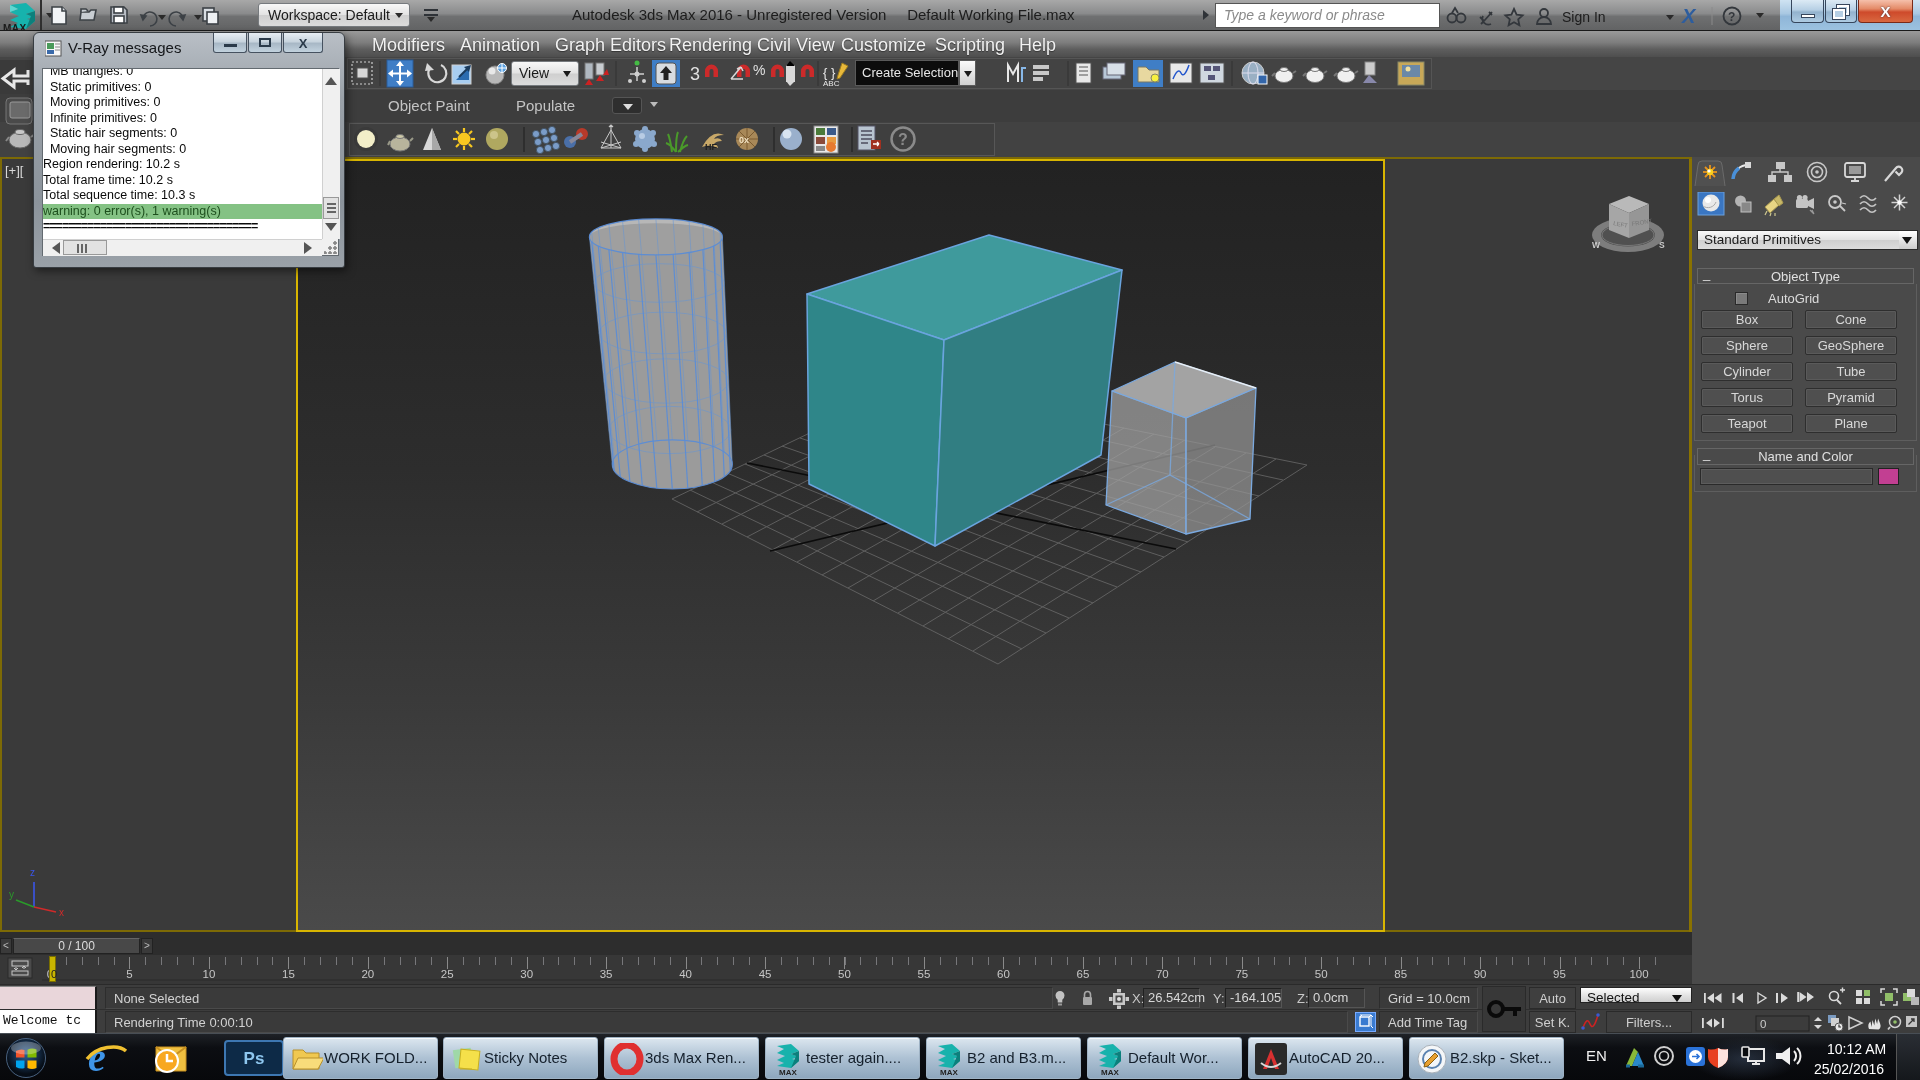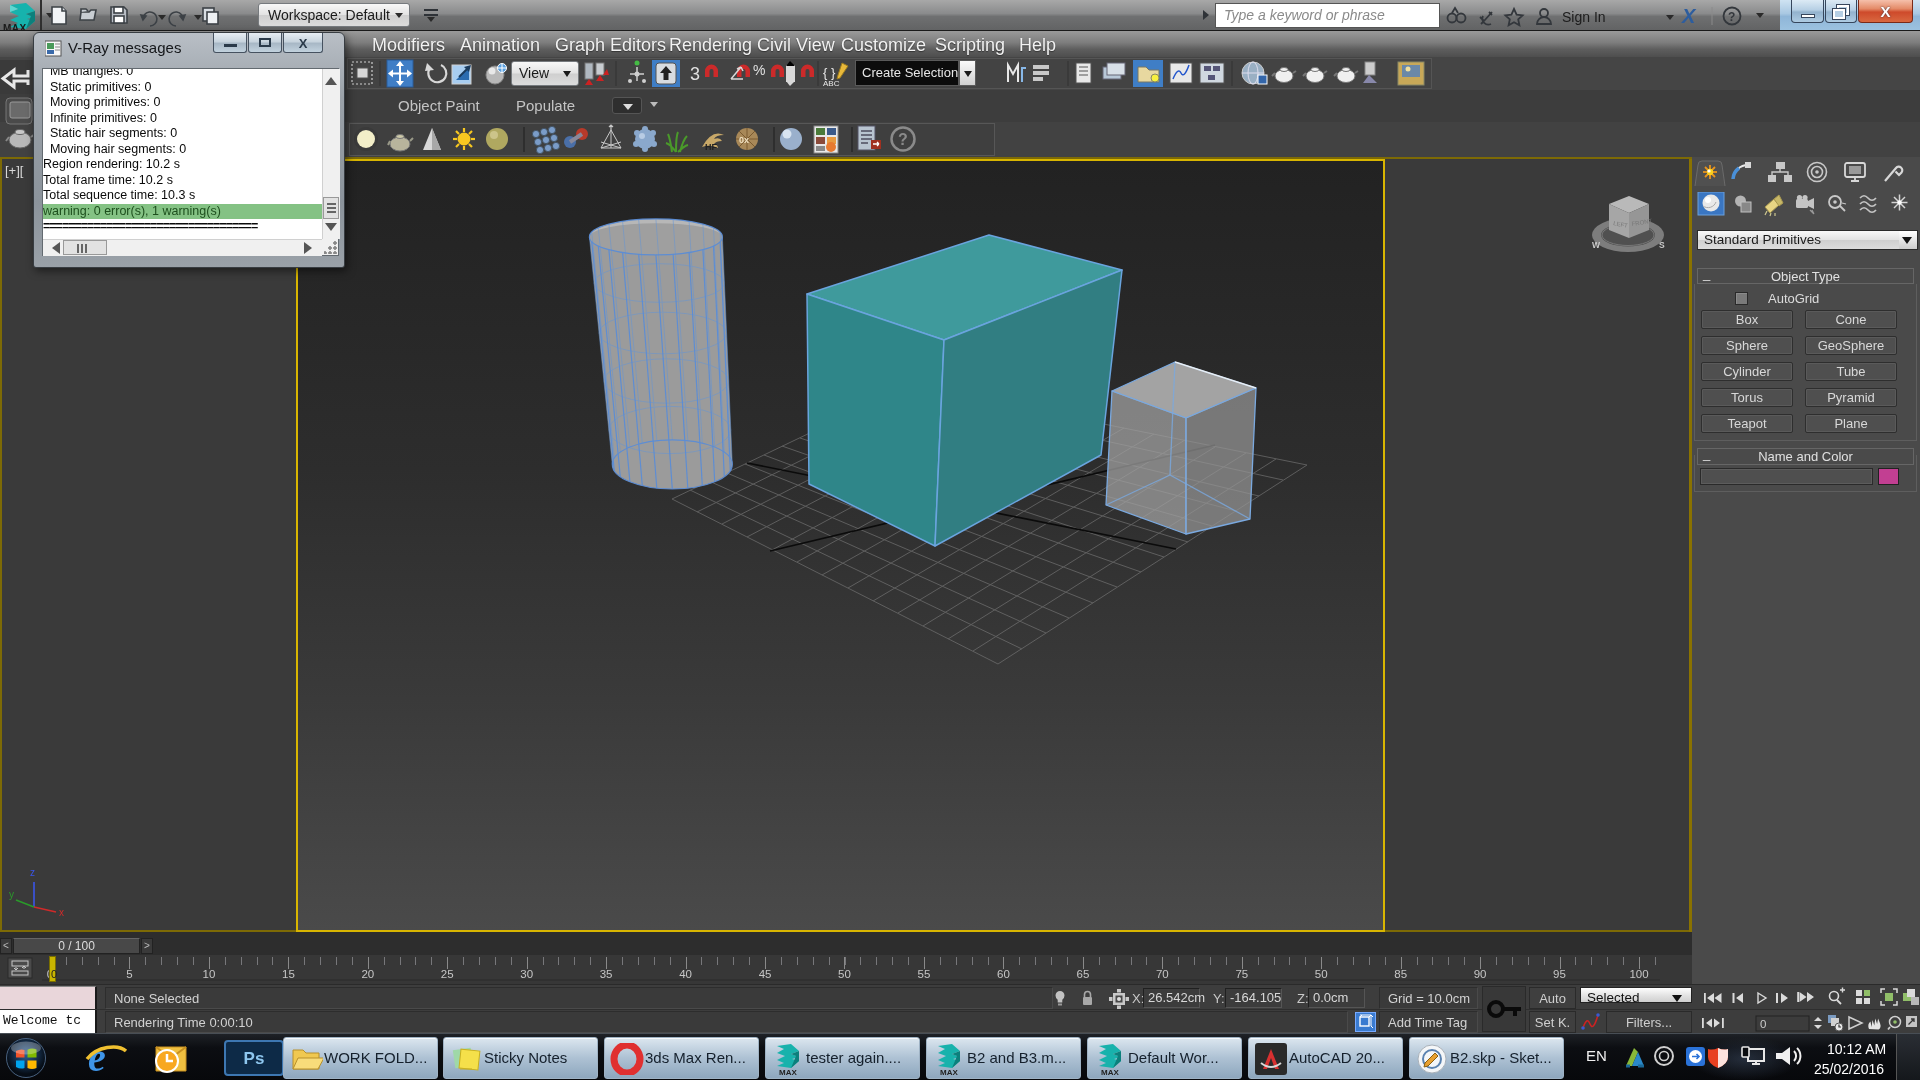--- a/index.html
+++ b/index.html
@@ -107,20 +107,21 @@
       <rect x="155" y="4" width="11" height="13" fill="#d8dde2"></rect>
         <rect x="159" y="8" width="11" height="12" fill="#eef1f4"></rect>
     </g>
     <polygon points="110,11 118,11 114,16" fill="#2a2a2a"></polygon>
     <polygon points="146,11 154,11 150,16" fill="#2a2a2a"></polygon>
   </svg>
   <div class="combo ab" style="left:258px;top:3px;width:152px;height:24px;font-size:14px;padding:3px 0 0 9px">Workspace: Default</div>
   <div class="ab" style="left:395px;top:13px;width:0;height:0;border:4px solid transparent;border-top:5px solid #2a2a2a"></div>
   <div class="ab" style="left:424px;top:9px;width:14px;height:2px;background:#2e3237;box-shadow:0 5px 0 #2e3237"></div>
   <div class="ab" style="left:427px;top:17px;width:0;height:0;border:4px solid transparent;border-top:5px solid #2a2a2a"></div>
+  <div id="qtitle" style="left:572px">Autodesk 3ds Max 2016 - Unregistered Version     Default Working File.max</div>
   <div class="ab" style="left:1203px;top:10px;width:0;height:0;border:5px solid transparent;border-left:6px solid #2f3338"></div>
   <div class="ab" style="left:1215px;top:3px;width:225px;height:25px;background:#fff;border:1px solid #555;font-size:14px;font-style:italic;color:#8a8a8a;padding:3px 0 0 8px">Type a keyword or phrase</div>
   <svg class="ab" style="left:1444px;top:5px" width="330" height="22" viewBox="0 0 330 22">
     <g stroke="#33373c" stroke-width="1.8" fill="none">
       <circle cx="8" cy="13" r="4.5"></circle>
         <circle cx="17" cy="13" r="4.5"></circle>
         <path d="M8,8 l3,-5 3,5"></path>
       <path d="M40,16 l8,-9 m-8,9 l-3,3 m3,-3 l-4,-4 m9,-5 l3,3 m-9,1 a6,6 0 0 0 8,8"></path>
       <path d="M70,4 l2.6,5.6 6,.7 -4.4,4.1 1.2,5.9 -5.4,-3 -5.4,3 1.2,-5.9 -4.4,-4.1 6,-.7 z"></path>
       <circle cx="100" cy="8" r="4"></circle>
@@ -265,21 +266,21 @@
         <polygon points="17,14 13,20 21,20" fill="#cc2222"></polygon>
         <polygon points="24,8 20,14 26,14" fill="#cc2222"></polygon>
       </svg>
   </div>
   <div class="ab" style="left:855px;top:3px;width:104px;height:26px;background:#0c0c0c;border:1px solid #5a5a5a;color:#e8e8e8;font-size:13px;padding:4px 0 0 6px;white-space:nowrap;overflow:hidden">Create Selection Se</div>
   <div class="ab" style="left:959px;top:3px;width:17px;height:26px;background:linear-gradient(#fafafa,#cfcfcf);border:1px solid #5a5a5a">
       <div class="ab" style="left:4px;top:10px;border:4px solid transparent;border-top:6px solid #1a1a1a"></div>
     </div>
 </div>
 <div id="ribbon">
-  <span style="left:398px">Object Paint</span>
+  <span style="left:388px">Object Paint</span>
   <span style="left:516px">Populate</span>
   <div class="ab" style="left:612px;top:7px;width:30px;height:17px;background:#2e2e2e;border:1px solid #555;border-radius:3px">
       <div class="ab" style="left:10px;top:6px;border:5px solid transparent;border-top:6px solid #ddd"></div>
     </div>
   <div class="ab" style="left:650px;top:12px;border:4px solid transparent;border-top:5px solid #bbb"></div>
 </div>
 <div id="iconrow">
     <div class="frame"></div>
   <svg class="ab" style="left:0;top:0" width="960" height="35" viewBox="0 0 960 35">
     <circle cx="366" cy="17" r="12" fill="#3a3a3a"></circle>

